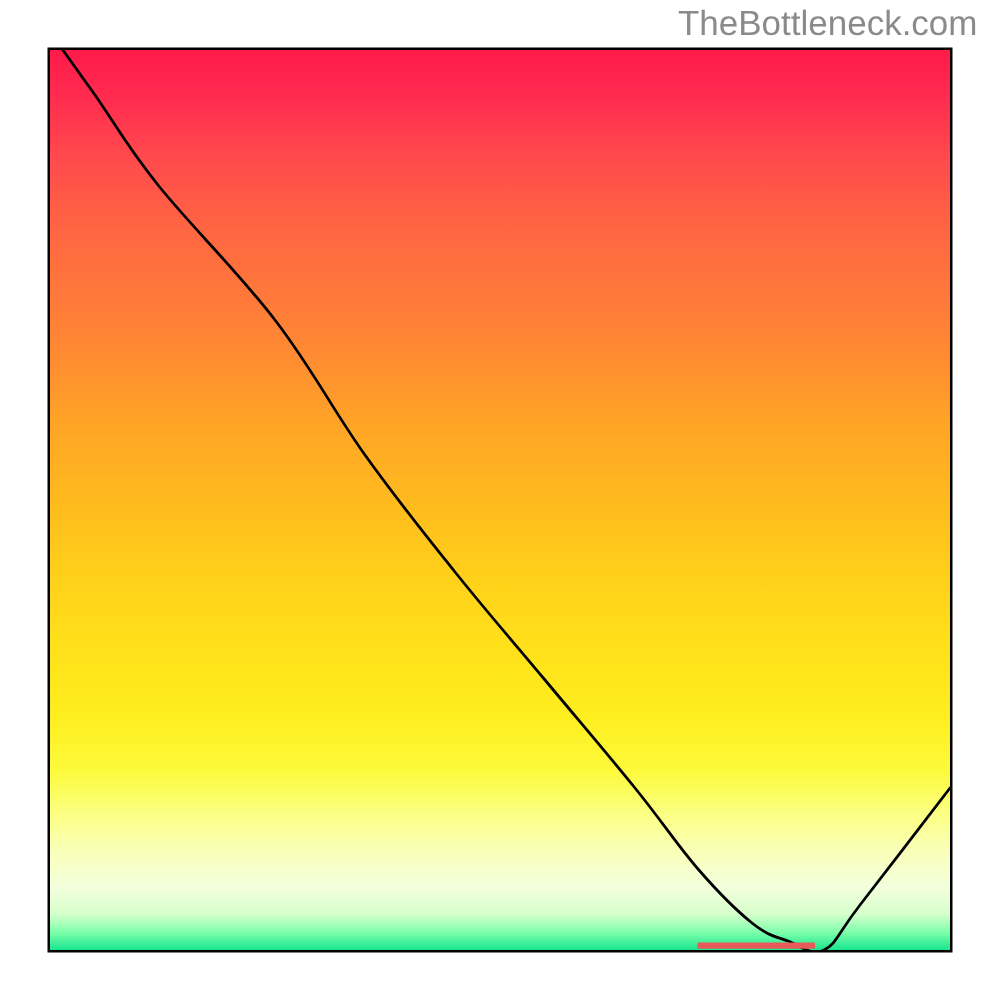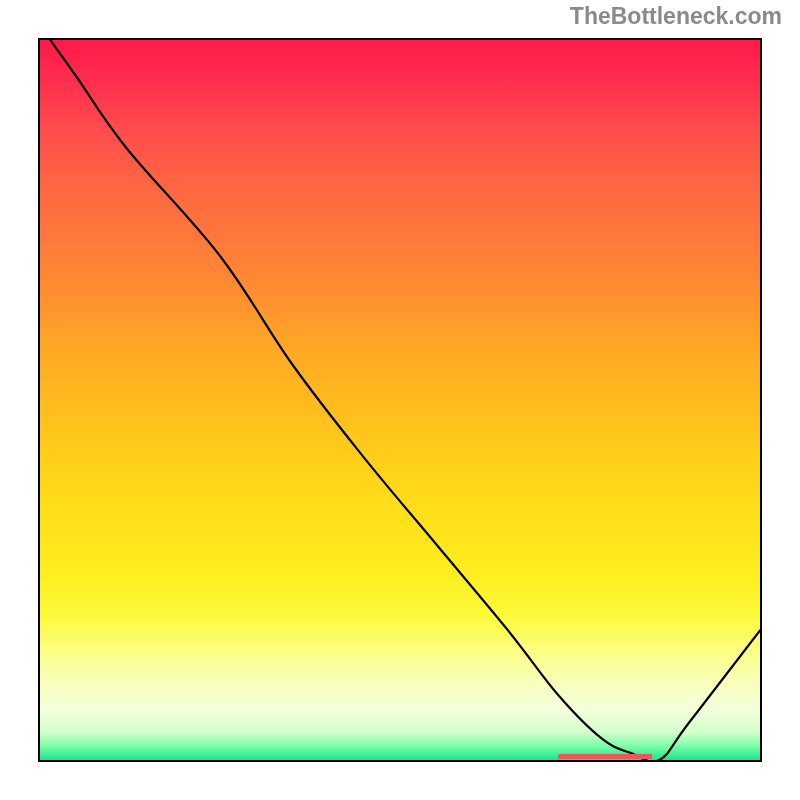--- a/index.html
+++ b/index.html
@@ -12,22 +12,22 @@
       height: 800px;
       background: #fff;
       position: relative;
       font-family: Arial, sans-serif;
     }
     .watermark {
       position: absolute;
       top: 3px;
       right: 18px;
       color: #8a8a8a;
-      font-size: 23px;
-      font-weight: bold;
+      font-size: 28px;
+      font-weight: normal;
       z-index: 10;
     }
     .chart-wrapper {
       position: absolute;
       top: 38px;
       left: 38px;
       width: 724px;
       height: 724px;
       border: 2px solid #000;
     }

